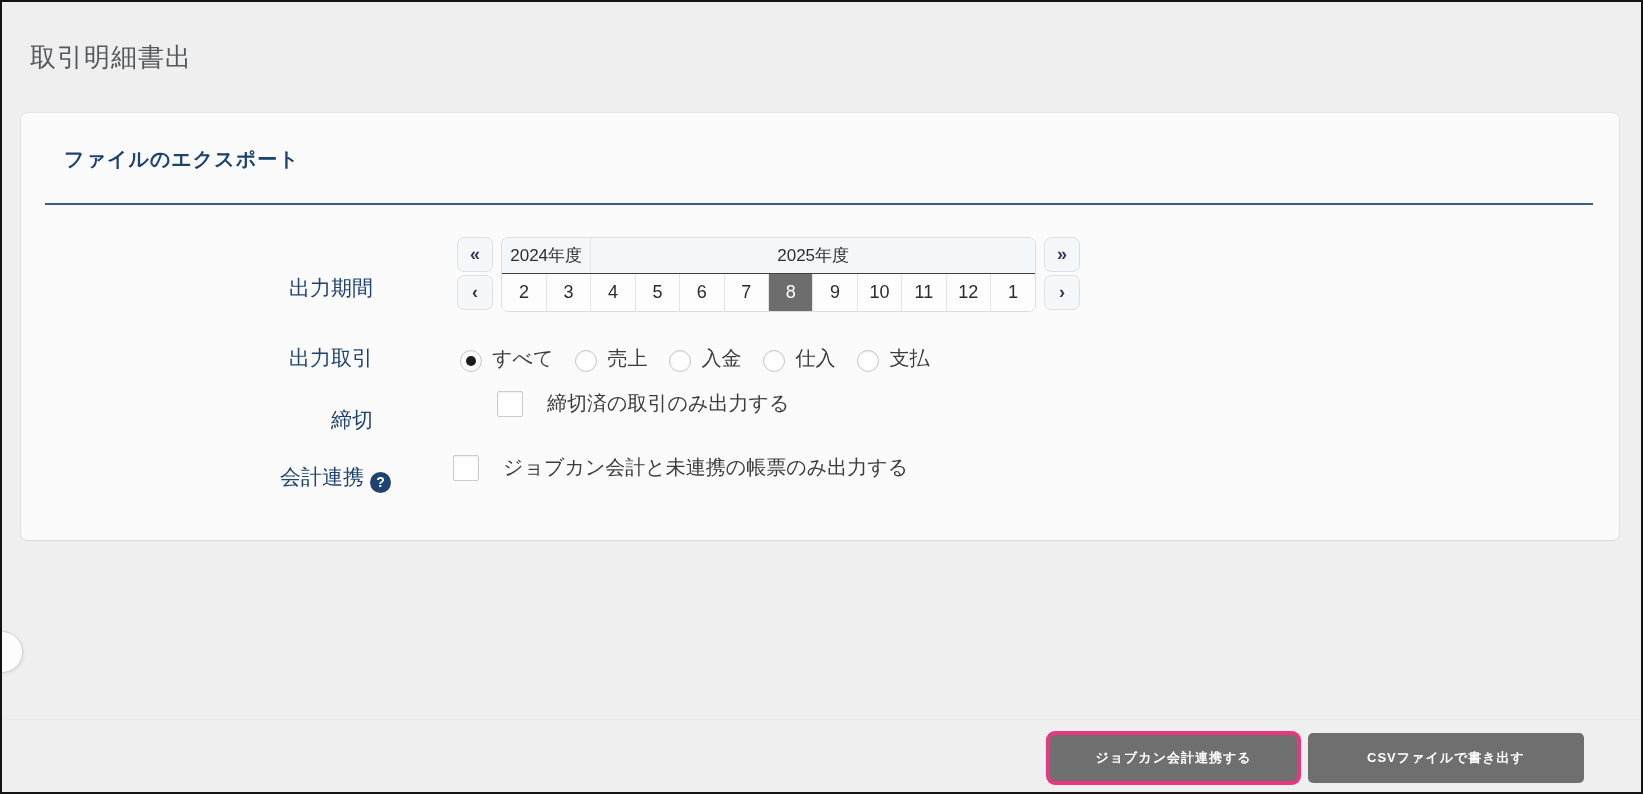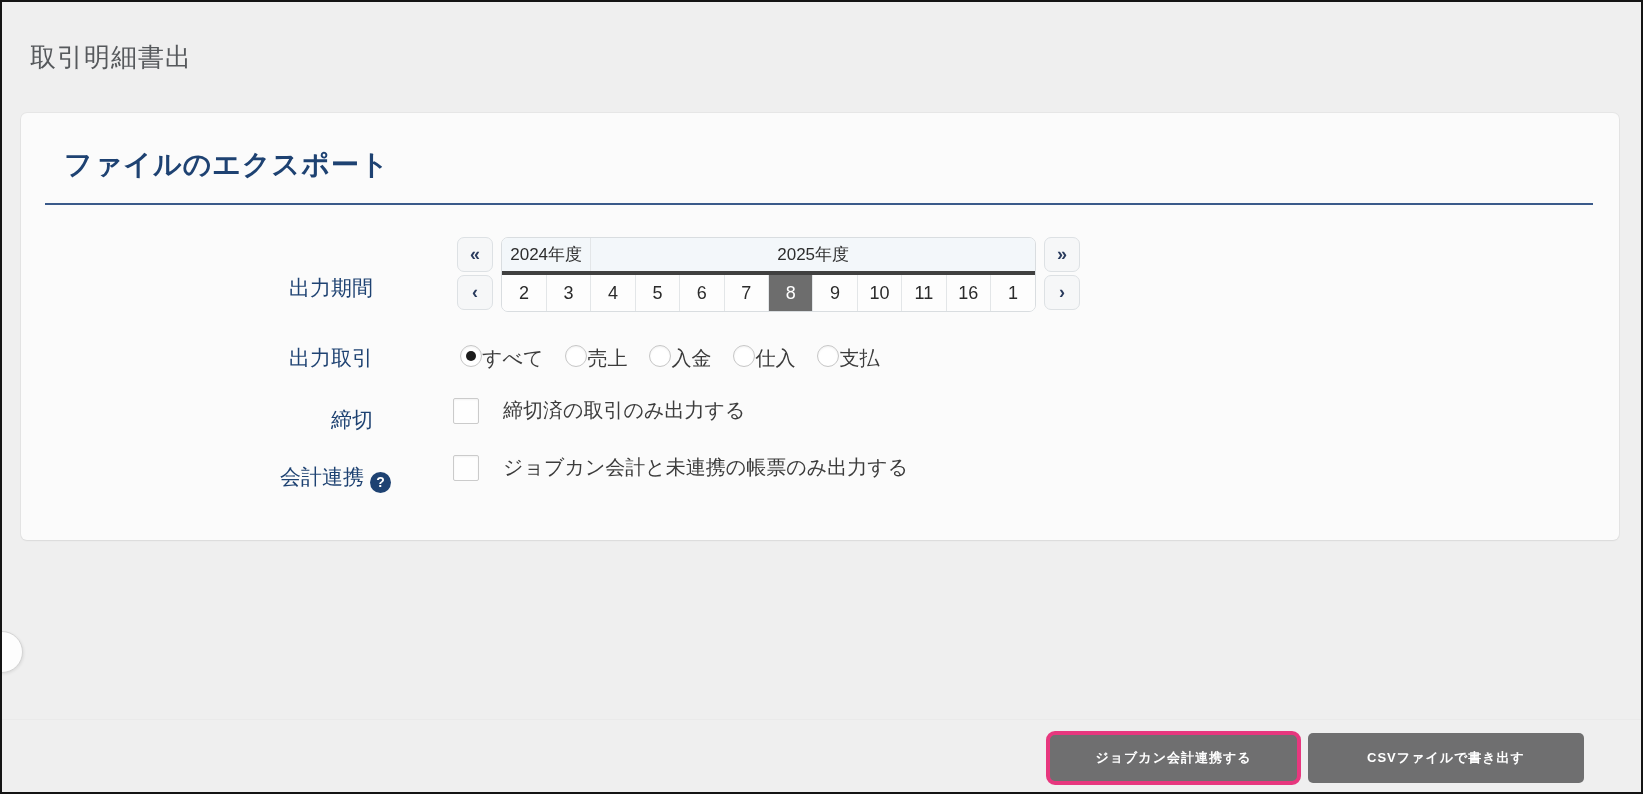--- a/index.html
+++ b/index.html
@@ -15,21 +15,21 @@
     position:absolute; left:28px; top:38px;
     font-size:26px; font-weight:500; color:#56595c; letter-spacing:1px;
   }
   .card {
     position:absolute; left:19px; top:111px; width:1598px; height:427px;
     background:#fbfbfb; border-radius:6px;
     box-shadow:0 0 0 1px rgba(0,0,0,0.035), 0 1px 2px rgba(0,0,0,0.05);
   }
   .card-heading {
     position:absolute; left:43px; top:33px;
-    font-size:28px; font-weight:bold; color:var(--navy,#1e4272); letter-spacing:1px;
+    font-size:20px; font-weight:bold; color:var(--navy,#1e4272); letter-spacing:1px;
   }
   .heading-rule {
     position:absolute; left:24px; right:26px; top:90px; height:2px;
     background:var(--rule,#3a5a8a);
   }
   .form-label {
     position:absolute; left:63px; width:289px; text-align:right;
     font-size:21px; color:var(--navy,#1e4272); white-space:nowrap;
   }
   .help-icon {
@@ -48,32 +48,32 @@
     color:#2b3c5e; font-size:18px; font-weight:600; cursor:pointer; user-select:none;
   }
   .nav-btn.tall { height:35px; }
   .period-table-wrap {
     border:1px solid #d9dde0; border-radius:7px; overflow:hidden; background:#fdfdfd;
   }
   table.period-table { border-collapse:collapse; table-layout:fixed; width:533px; }
   table.period-table td { text-align:center; vertical-align:middle; cursor:pointer; }
   .year-row td {
     height:35px; background:#f3f7fa; font-size:17px; color:#2d2d2d;
-    border-bottom:4px solid #404040; border-right:1px solid #e3e6e8;
+    border-bottom:1px solid #404040; border-right:1px solid #e3e6e8;
   }
   .year-row td:last-child { border-right:none; }
   .month-row td {
     height:38px; width:44px; background:#fdfdfd; font-size:18px; color:#2b2b2b;
     border-right:1px solid #e3e6e8;
   }
   .month-row td:last-child { border-right:none; }
   .month-row td.selected { background:var(--sel,#6d6d6d); color:#fff; }
   
   .radio-group { position:absolute; left:439px; top:230px; height:30px; display:flex; align-items:center; gap:22px; }
-  .radio-option { display:flex; align-items:flex-start; cursor:pointer; }
+  .radio-option { display:flex; align-items:flex-end; gap:10px; cursor:pointer; }
   .radio {
     width:22px; height:22px; border-radius:50%;
     border:1px solid #c6c6c6; background:#fff; position:relative; flex:none;
     box-shadow:inset 0 1px 2px rgba(0,0,0,0.06);
   }
   .radio.checked::after {
     content:""; position:absolute; inset:5px; border-radius:50%; background:#1c1c1c;
   }
   .option-label { font-size:20px; color:#3c3c3c; white-space:nowrap; }
   
@@ -128,21 +128,21 @@
             <td>2</td>
             <td>3</td>
             <td>4</td>
             <td>5</td>
             <td>6</td>
             <td>7</td>
             <td class="selected">8</td>
             <td>9</td>
             <td>10</td>
             <td>11</td>
-            <td>16</td>
+            <td>12</td>
             <td>1</td>
           </tr>
         </tbody>
           </table>
       </div>
       <div class="nav-col">
         <div class="nav-btn">»</div>
         <div class="nav-btn tall">›</div>
       </div>
     </div>
@@ -165,21 +165,21 @@
         <span class="radio"></span>
         <span class="option-label">仕入</span>
       </div>
       <div class="radio-option">
         <span class="radio"></span>
         <span class="option-label">支払</span>
       </div>
     </div>
 
     <div class="form-label" style="top:293px;">締切</div>
-    <div class="check-row" style="top:284px;">
+    <div class="check-row" style="top:277px;margin-left:44px;">
       <span class="checkbox"></span>
       <span class="option-label">締切済の取引のみ出力する</span>
     </div>
 
     <div class="form-label" style="top:350px; width:307px;">
       <span>会計連携</span><span class="help-icon">?</span>
     </div>
     <div class="check-row" style="top:341px;">
       <span class="checkbox"></span>
       <span class="option-label">ジョブカン会計と未連携の帳票のみ出力する</span>

